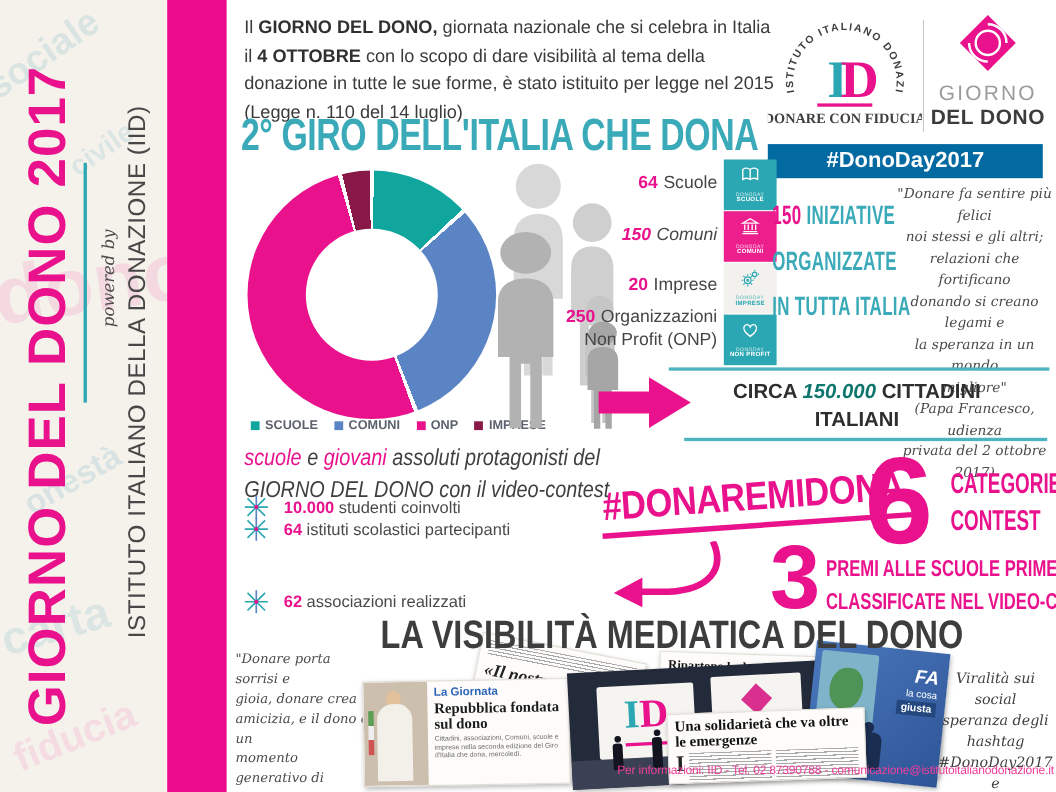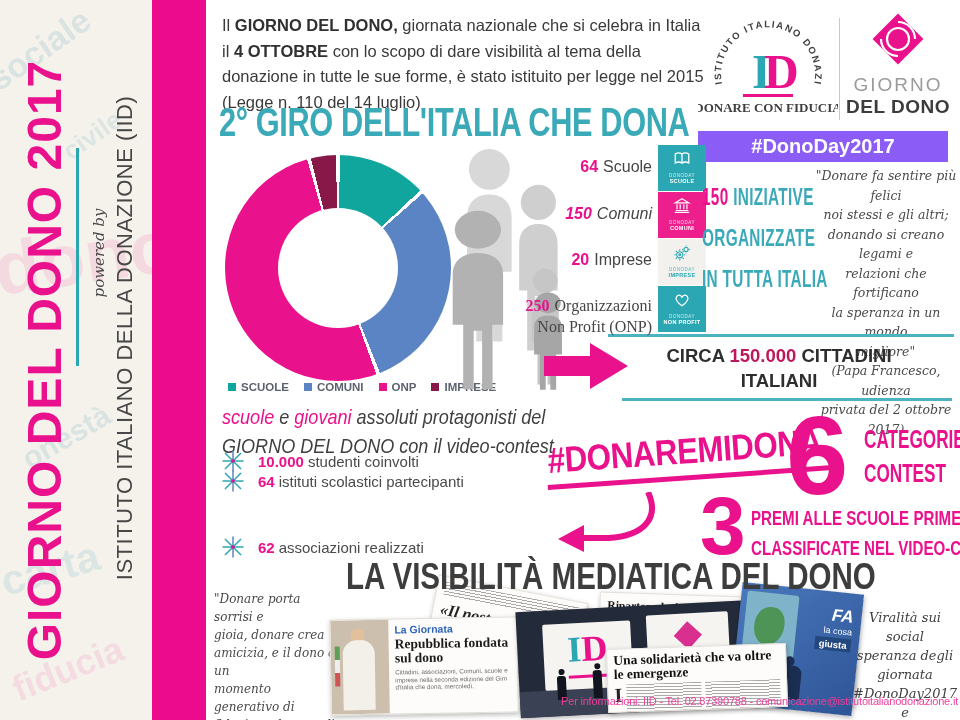--- a/index.html
+++ b/index.html
@@ -32,37 +32,37 @@
   .intro b{color:#303030;}
   .sec-title{left:219px;top:99px;font-size:41px;font-weight:bold;color:#3aa9b8;
              transform:scaleX(.75);transform-origin:left top;letter-spacing:-.5px;}
 
   
   .iid-logo{left:698px;top:8px;}
   .logo-div{left:839px;top:18px;width:1px;height:102px;background:#c8c8c8;}
   .gdd{left:845px;top:10px;width:106px;text-align:center;}
   .gdd1{font-size:19px;color:#9b9b9b;letter-spacing:2px;margin-top:2px;}
   .gdd2{font-size:19px;font-weight:bold;color:#3c3c3c;letter-spacing:.5px;text-align:center;}
-  .banner{left:698px;top:131px;width:250px;height:31px;background:#8b5cf6;color:#fff;
+  .banner{left:698px;top:131px;width:250px;height:31px;background:#0369a1;color:#fff;
           font-weight:bold;font-size:20px;text-align:center;line-height:31px;}
   .banner::after{content:"";position:absolute;right:-4px;top:-5px;width:14px;height:12px;
                  background:#f6a7d4;transform:skewX(-28deg);z-index:-1;}
 
   
   .donut{left:225px;top:155px;width:226px;height:226px;border-radius:50%;}
   .donut-hole{position:absolute;left:53px;top:53px;width:120px;height:120px;border-radius:50%;background:#fff;}
   .legend{left:228px;top:381px;display:flex;gap:15px;align-items:center;}
   .legend-item{display:flex;align-items:center;font-size:11.5px;font-weight:bold;color:#5c616e;}
   .legend-swatch{width:8px;height:8px;margin-right:5px;display:inline-block;}
 
   
   .people{left:438px;top:146px;}
   .p-row{position:absolute;right:308px;text-align:right;font-size:16px;color:#464646;z-index:3;}
   .p-row .num{color:#e9118c;font-weight:bold;margin-right:5px;}
-  .pr0{top:158px;} .pr1{top:205px;font-style:italic;} .pr2{top:251px;} .pr3{top:295px;line-height:21px;font-family:Liberation Serif, serif;}
+  .pr0{top:158px;} .pr1{top:205px;font-style:italic;} .pr2{top:251px;} .pr3{top:278px;line-height:21px;}
 
   
   .badges{left:658px;top:145px;width:48px;}
   .badge{width:48px;height:46px;margin-bottom:1px;text-align:center;padding-top:5px;box-sizing:border-box;}
   .badge-teal{background:#2aa7b2;color:#fff;}
   .badge-magenta{background:#ec1f8d;color:#fff;}
   .badge-light{background:#f2f1ee;color:#2aa7b2;}
   .badge .b1{font-size:4.5px;letter-spacing:.5px;opacity:.8;margin-top:1px;}
   .badge .b2{font-size:5.5px;font-weight:bold;letter-spacing:.3px;}
 
@@ -72,21 +72,21 @@
   .iniz .num{color:#e9118c;}
   .quote{font-family:"DejaVu Serif",serif;font-style:italic;color:#4a4a4a;text-align:center;}
   .papa{left:812px;top:166px;width:148px;font-size:12.5px;line-height:19.5px;}
 
   
   .tline{background:#4db3c0;height:3px;}
   .tl1{left:608px;top:334px;width:346px;}
   .tl2{left:622px;top:398px;width:330px;}
   .reach{left:628px;top:343px;width:302px;text-align:center;font-weight:bold;
          font-size:18.5px;line-height:25px;color:#2e2e2e;}
-  .reach .num{color:#be185d;}
+  .reach .num{color:#0f766e;font-style:italic;}
 
   
   .vc-intro{left:222px;top:402px;font-style:italic;font-size:21px;line-height:29px;color:#3f3f3f;
             transform:scaleX(.86);transform-origin:left top;}
   .vc-intro .mag{color:#e9118c;}
   .bullet{position:absolute;left:222px;display:flex;align-items:center;}
   .b0{top:450px;} .b1r{top:470px;} .b2r{top:536px;}
   .bullet .txt{margin-left:14px;font-size:15px;color:#4a4a4a;}
   .bullet .num{color:#e9118c;font-weight:bold;margin-right:4px;}
 
@@ -292,22 +292,22 @@
 
   <div class="abs iniz nw">
     <div><span class="num">150</span><span> INIZIATIVE</span></div>
     <div>ORGANIZZATE</div>
     <div>IN TUTTA ITALIA</div>
   </div>
 
   <div class="abs quote papa">
     <div>"Donare fa sentire più felici</div>
     <div>noi stessi e gli altri;</div>
+    <div>relazioni che fortificano</div>
     <div>donando si creano legami e</div>
-    <div>relazioni che fortificano</div>
     <div>la speranza in un mondo</div>
     <div>migliore"</div>
     <div>(Papa Francesco, udienza</div>
     <div>privata del 2 ottobre 2017)</div>
   </div>
 
   <div class="abs tline tl1"></div>
   <svg class="abs" style="left:544px;top:340px;" width="86" height="52">
     <polygon points="0,16 46,16 46,3 84,26 46,49 46,36 0,36" fill="#e9118c"></polygon>
   </svg>
@@ -438,20 +438,20 @@
     <div class="row">
       <div class="drop">I</div>
       <div class="fake"></div>
       <div class="fake"></div>
     </div>
   </div>
 
   <div class="abs quote social">
     <div>Viralità sui social</div>
     <div>speranza degli</div>
-    <div>giornata</div>
+    <div>hashtag</div>
     <div>#DonoDay2017 e</div>
 
   </div>
 
   <div class="abs footer nw">Per informazioni: IID - Tel. 02.87390788 - comunicazione@istitutoitalianodonazione.it</div>
 
 </div>
 
 </body></html>

